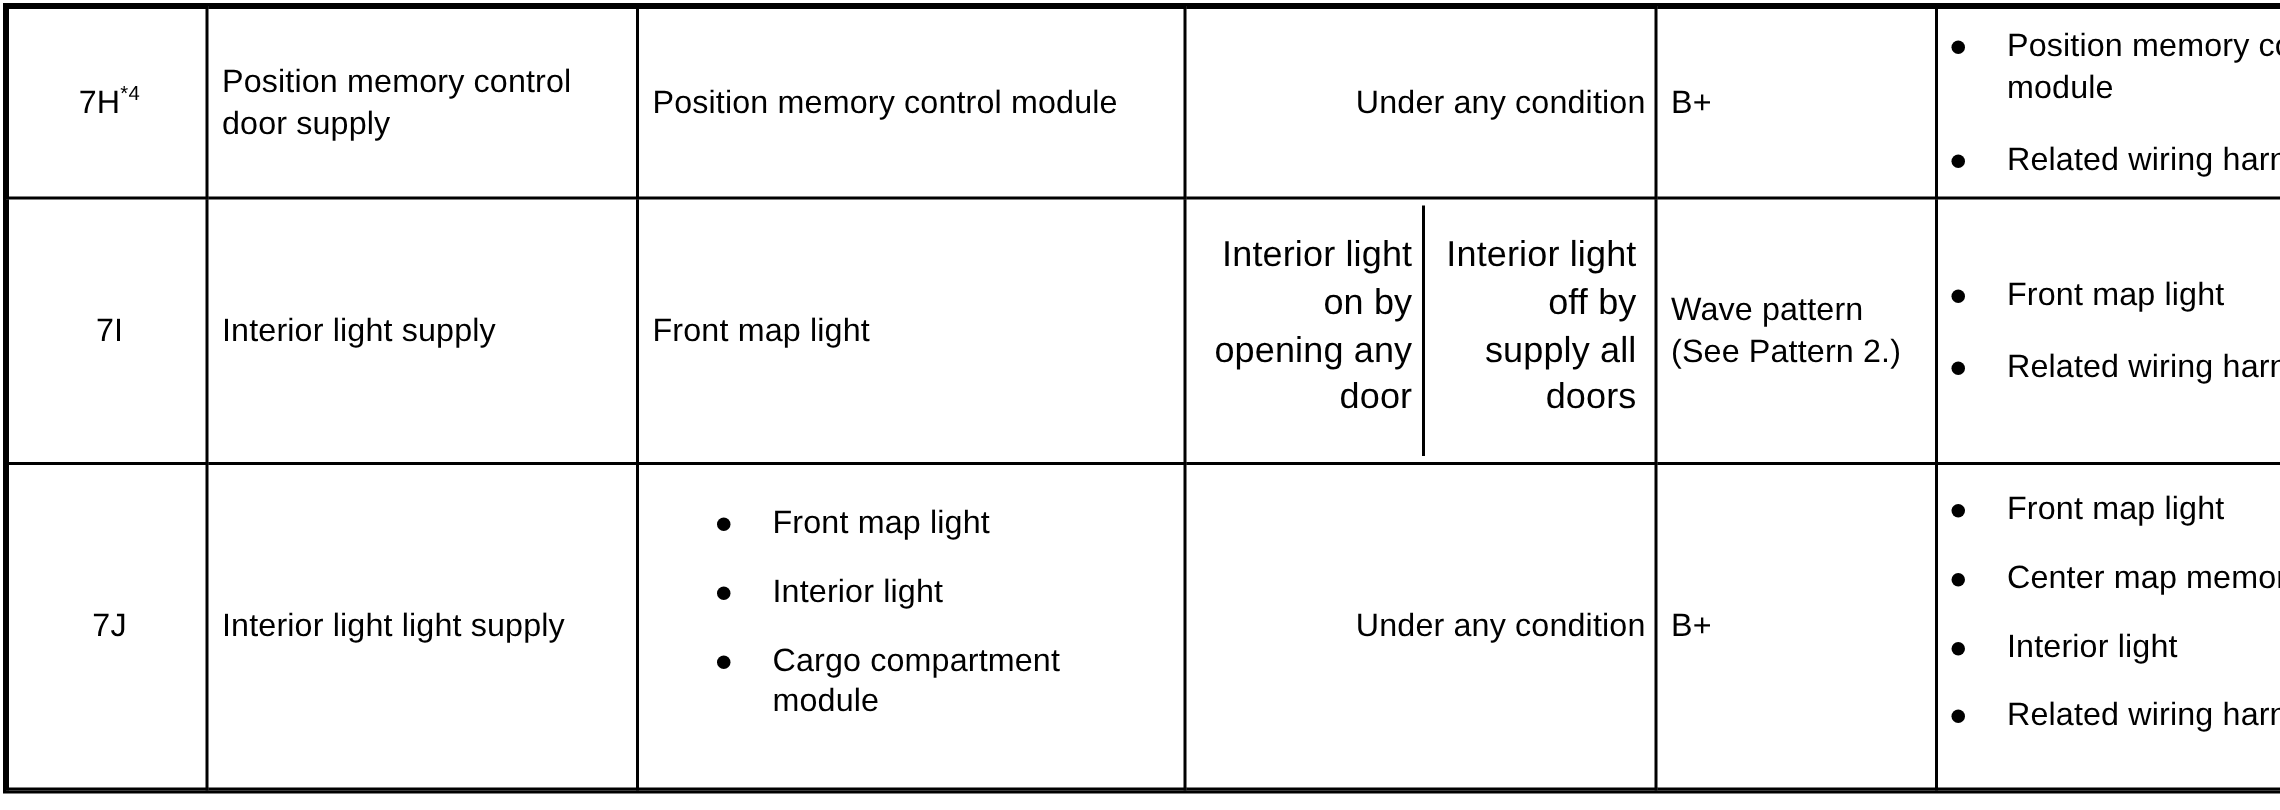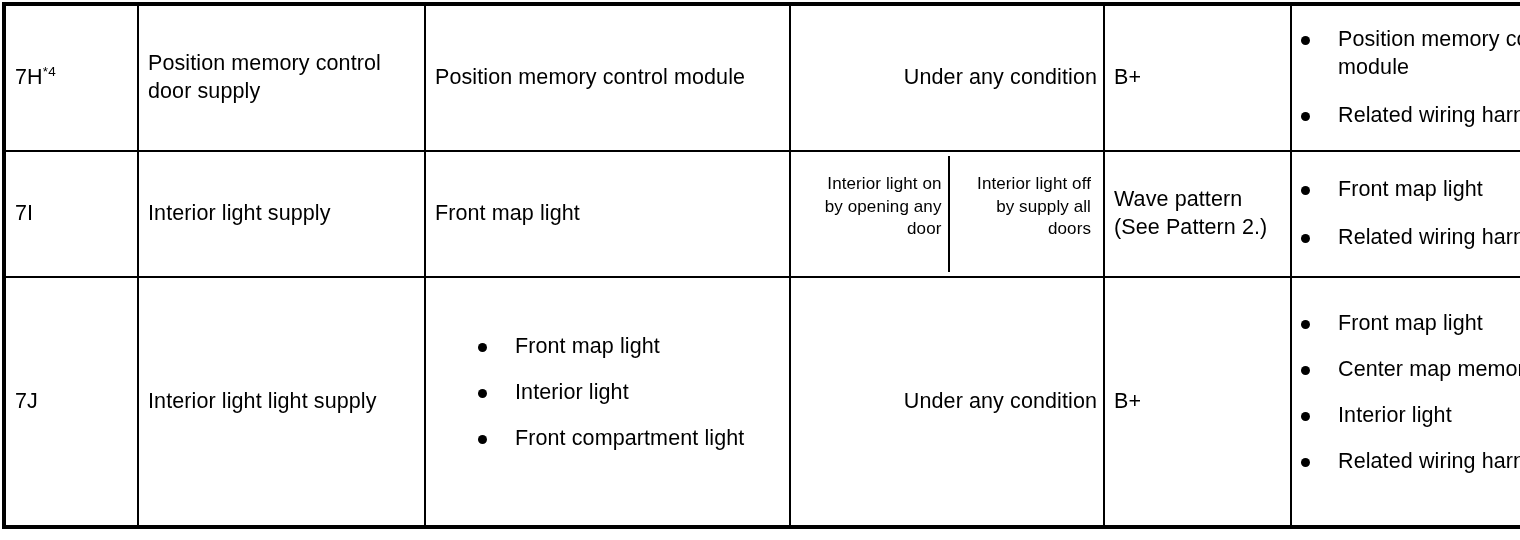--- a/index.html
+++ b/index.html
@@ -46,21 +46,21 @@
   table.spec-table > tbody > tr > td {
     vertical-align: middle;
     padding: 4px 6px 4px 9px;
     font-size: 21.5px;
     line-height: 1.30;
     letter-spacing: 0.1px;
     background: #ffffff;
   }
 
   
-  .c-code   { width: 116px; }
+  .c-code   { width: 116px; text-align: center; }
   .c-item   { width: 270px; }
   .c-target { width: 348px; }
   .c-cond   { width: 297px; text-align: right; }
   .c-sig    { width: 170px; }
   .c-rel    { width: 300px; }
 
   
   td.cond-split {
     padding: 0;
     vertical-align: top;
@@ -69,21 +69,21 @@
     width: 100%;
     height: 100%;
     border-collapse: collapse;
     table-layout: fixed;
   }
   table.cond-inner td {
     border: 0;
     border-right: 2px solid #000000;
     vertical-align: top;
     padding: 17px 6px 4px 9px;
-    font-size: 17px;
+    font-size: 24px;
     line-height: 1.32;
     width: 50%;
   }
   table.cond-inner td.last { border-right: 0; }
 
   
   .txt { display: block; }
 
   .code-cell { position: relative; white-space: nowrap; }
   .sup {
@@ -191,21 +191,21 @@
         <td class="c-code">
           <span class="code-cell"><span>7J</span><span class="sup"></span></span>
         </td>
         <td class="c-item">
           <span class="txt">Interior light light supply</span>
         </td>
         <td class="c-target">
           <ul class="blist indent-left tight">
             <li><span class="bullet"></span><span>Front map light</span></li>
             <li><span class="bullet"></span><span>Interior light</span></li>
-            <li><span class="bullet"></span><span>Front compartment light</span></li>
+            <li><span class="bullet"></span><span>Cargo compartment module</span></li>
           </ul>
         </td>
         <td class="c-cond">
           <span class="txt">Under any condition</span>
         </td>
         <td class="c-sig">
           <span class="txt">B+</span>
         </td>
         <td class="c-rel">
           <ul class="blist rel-list tight">

